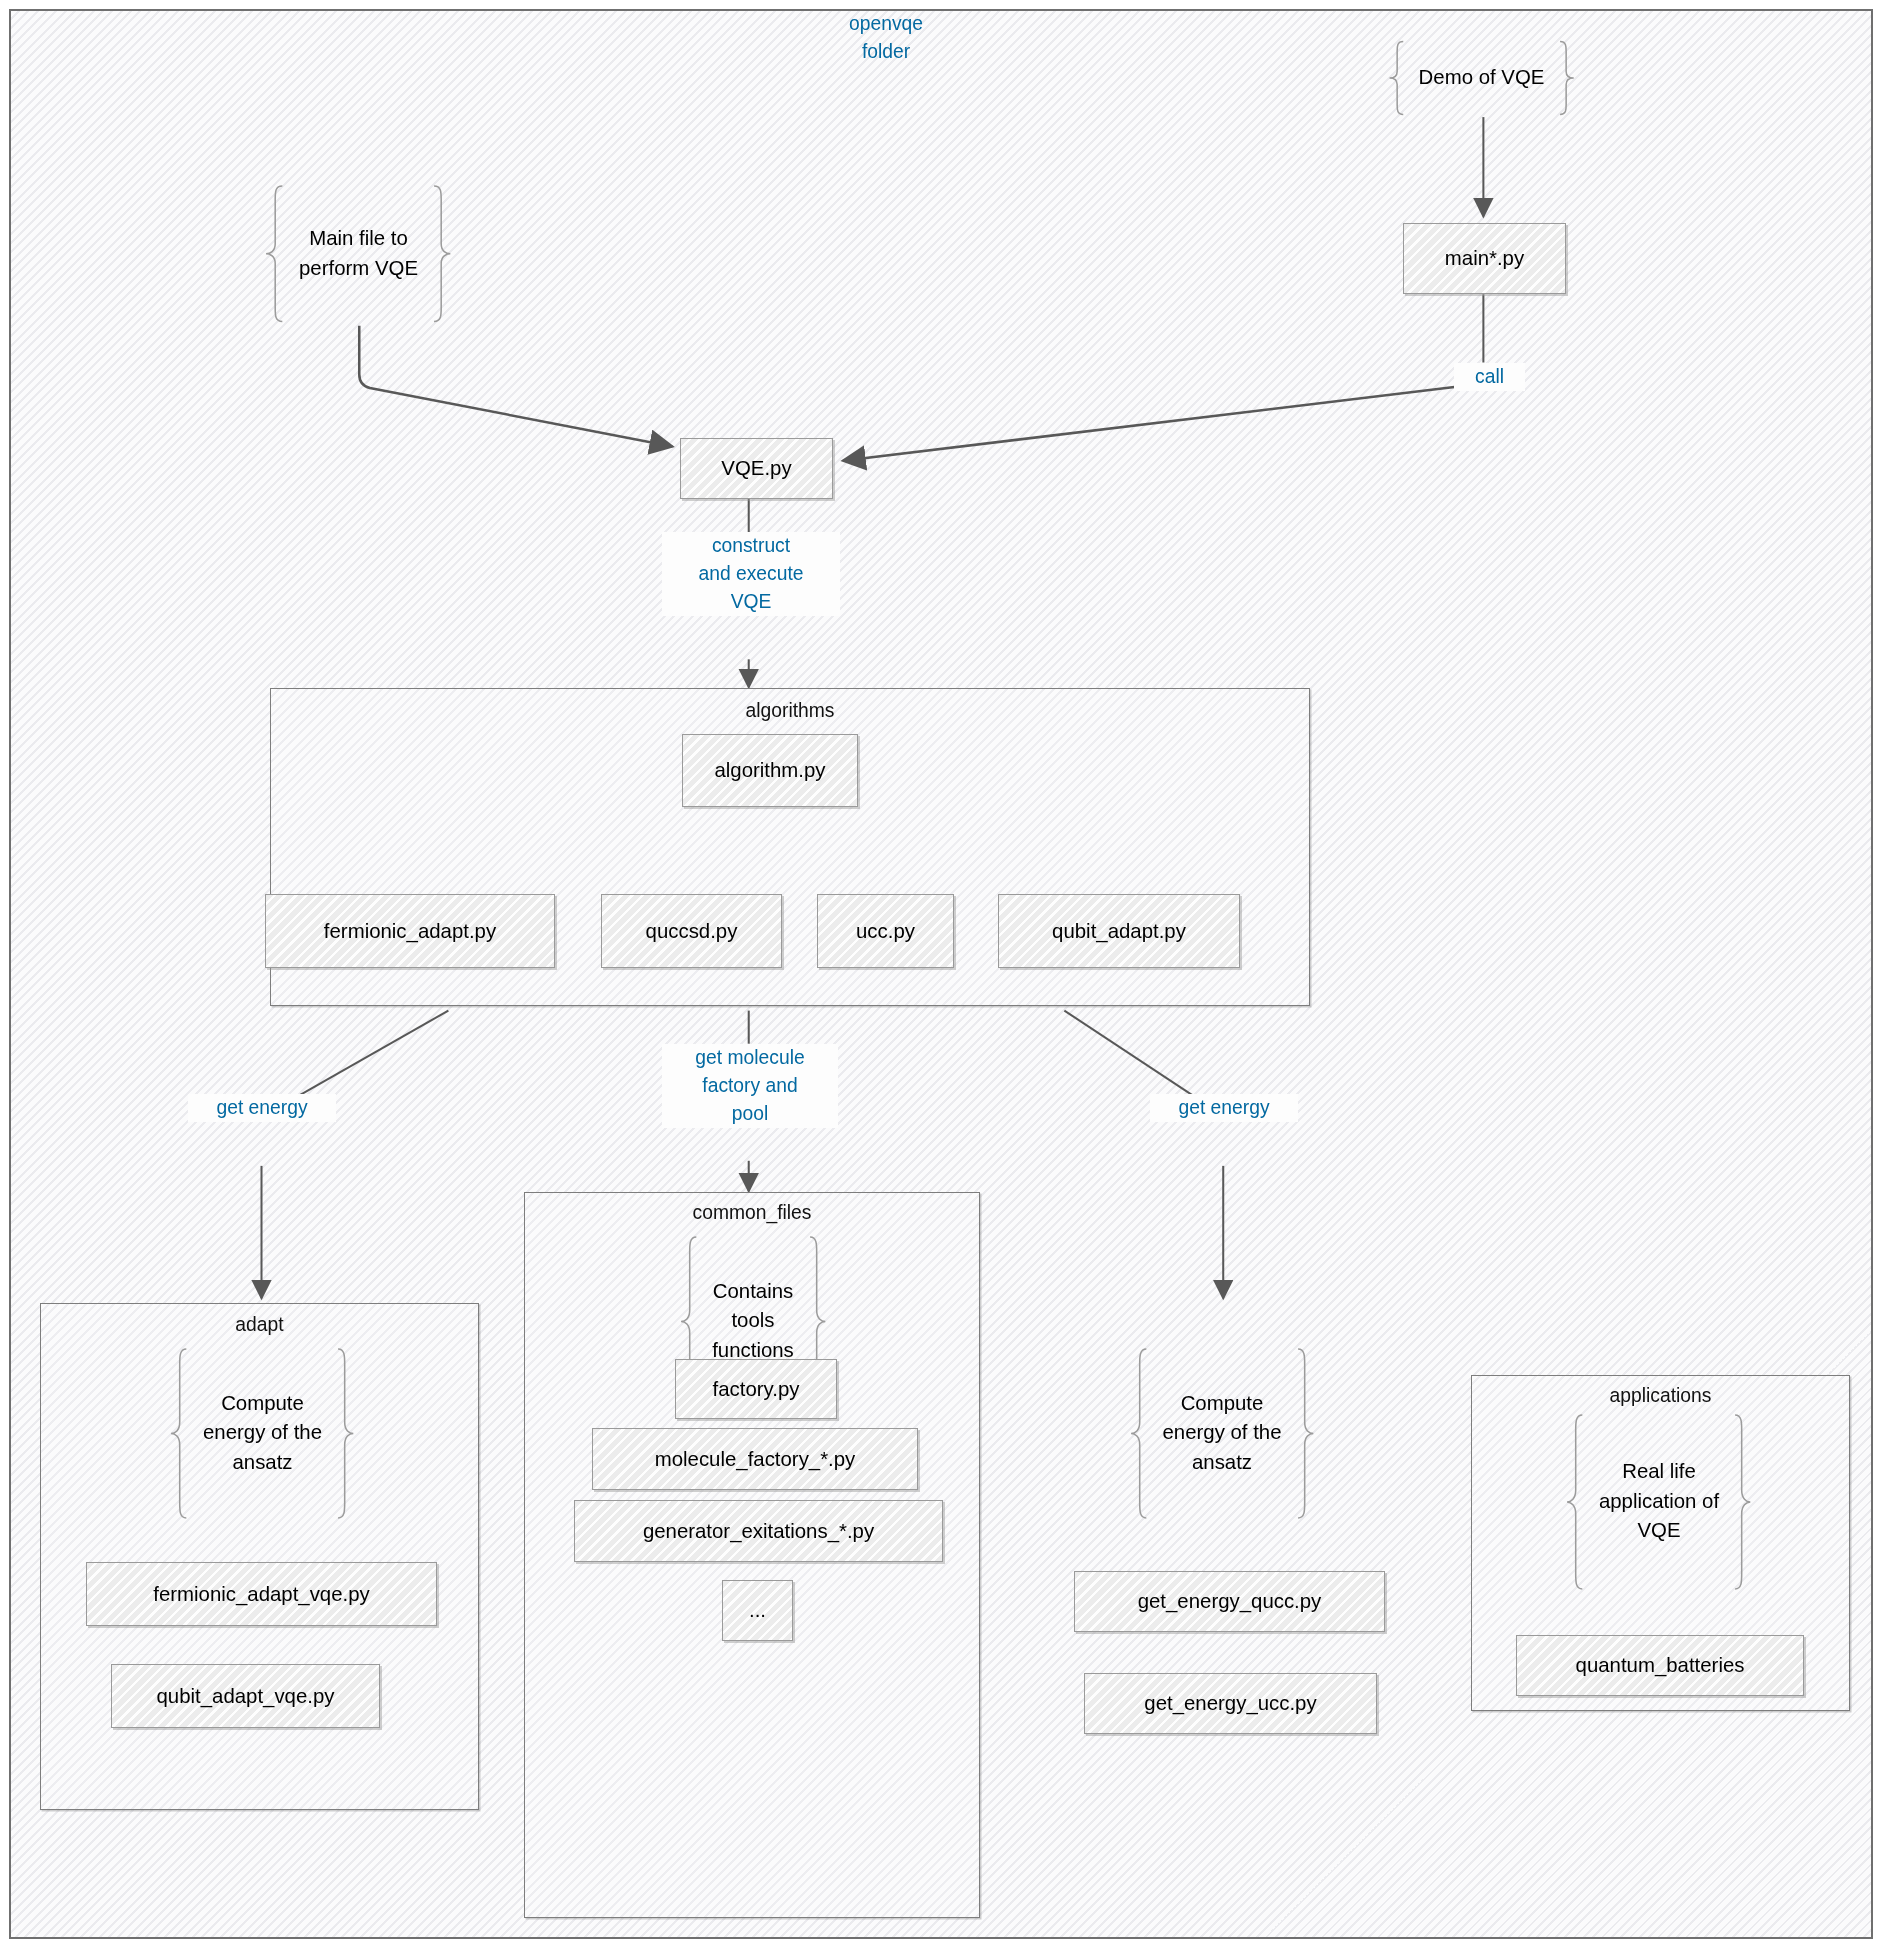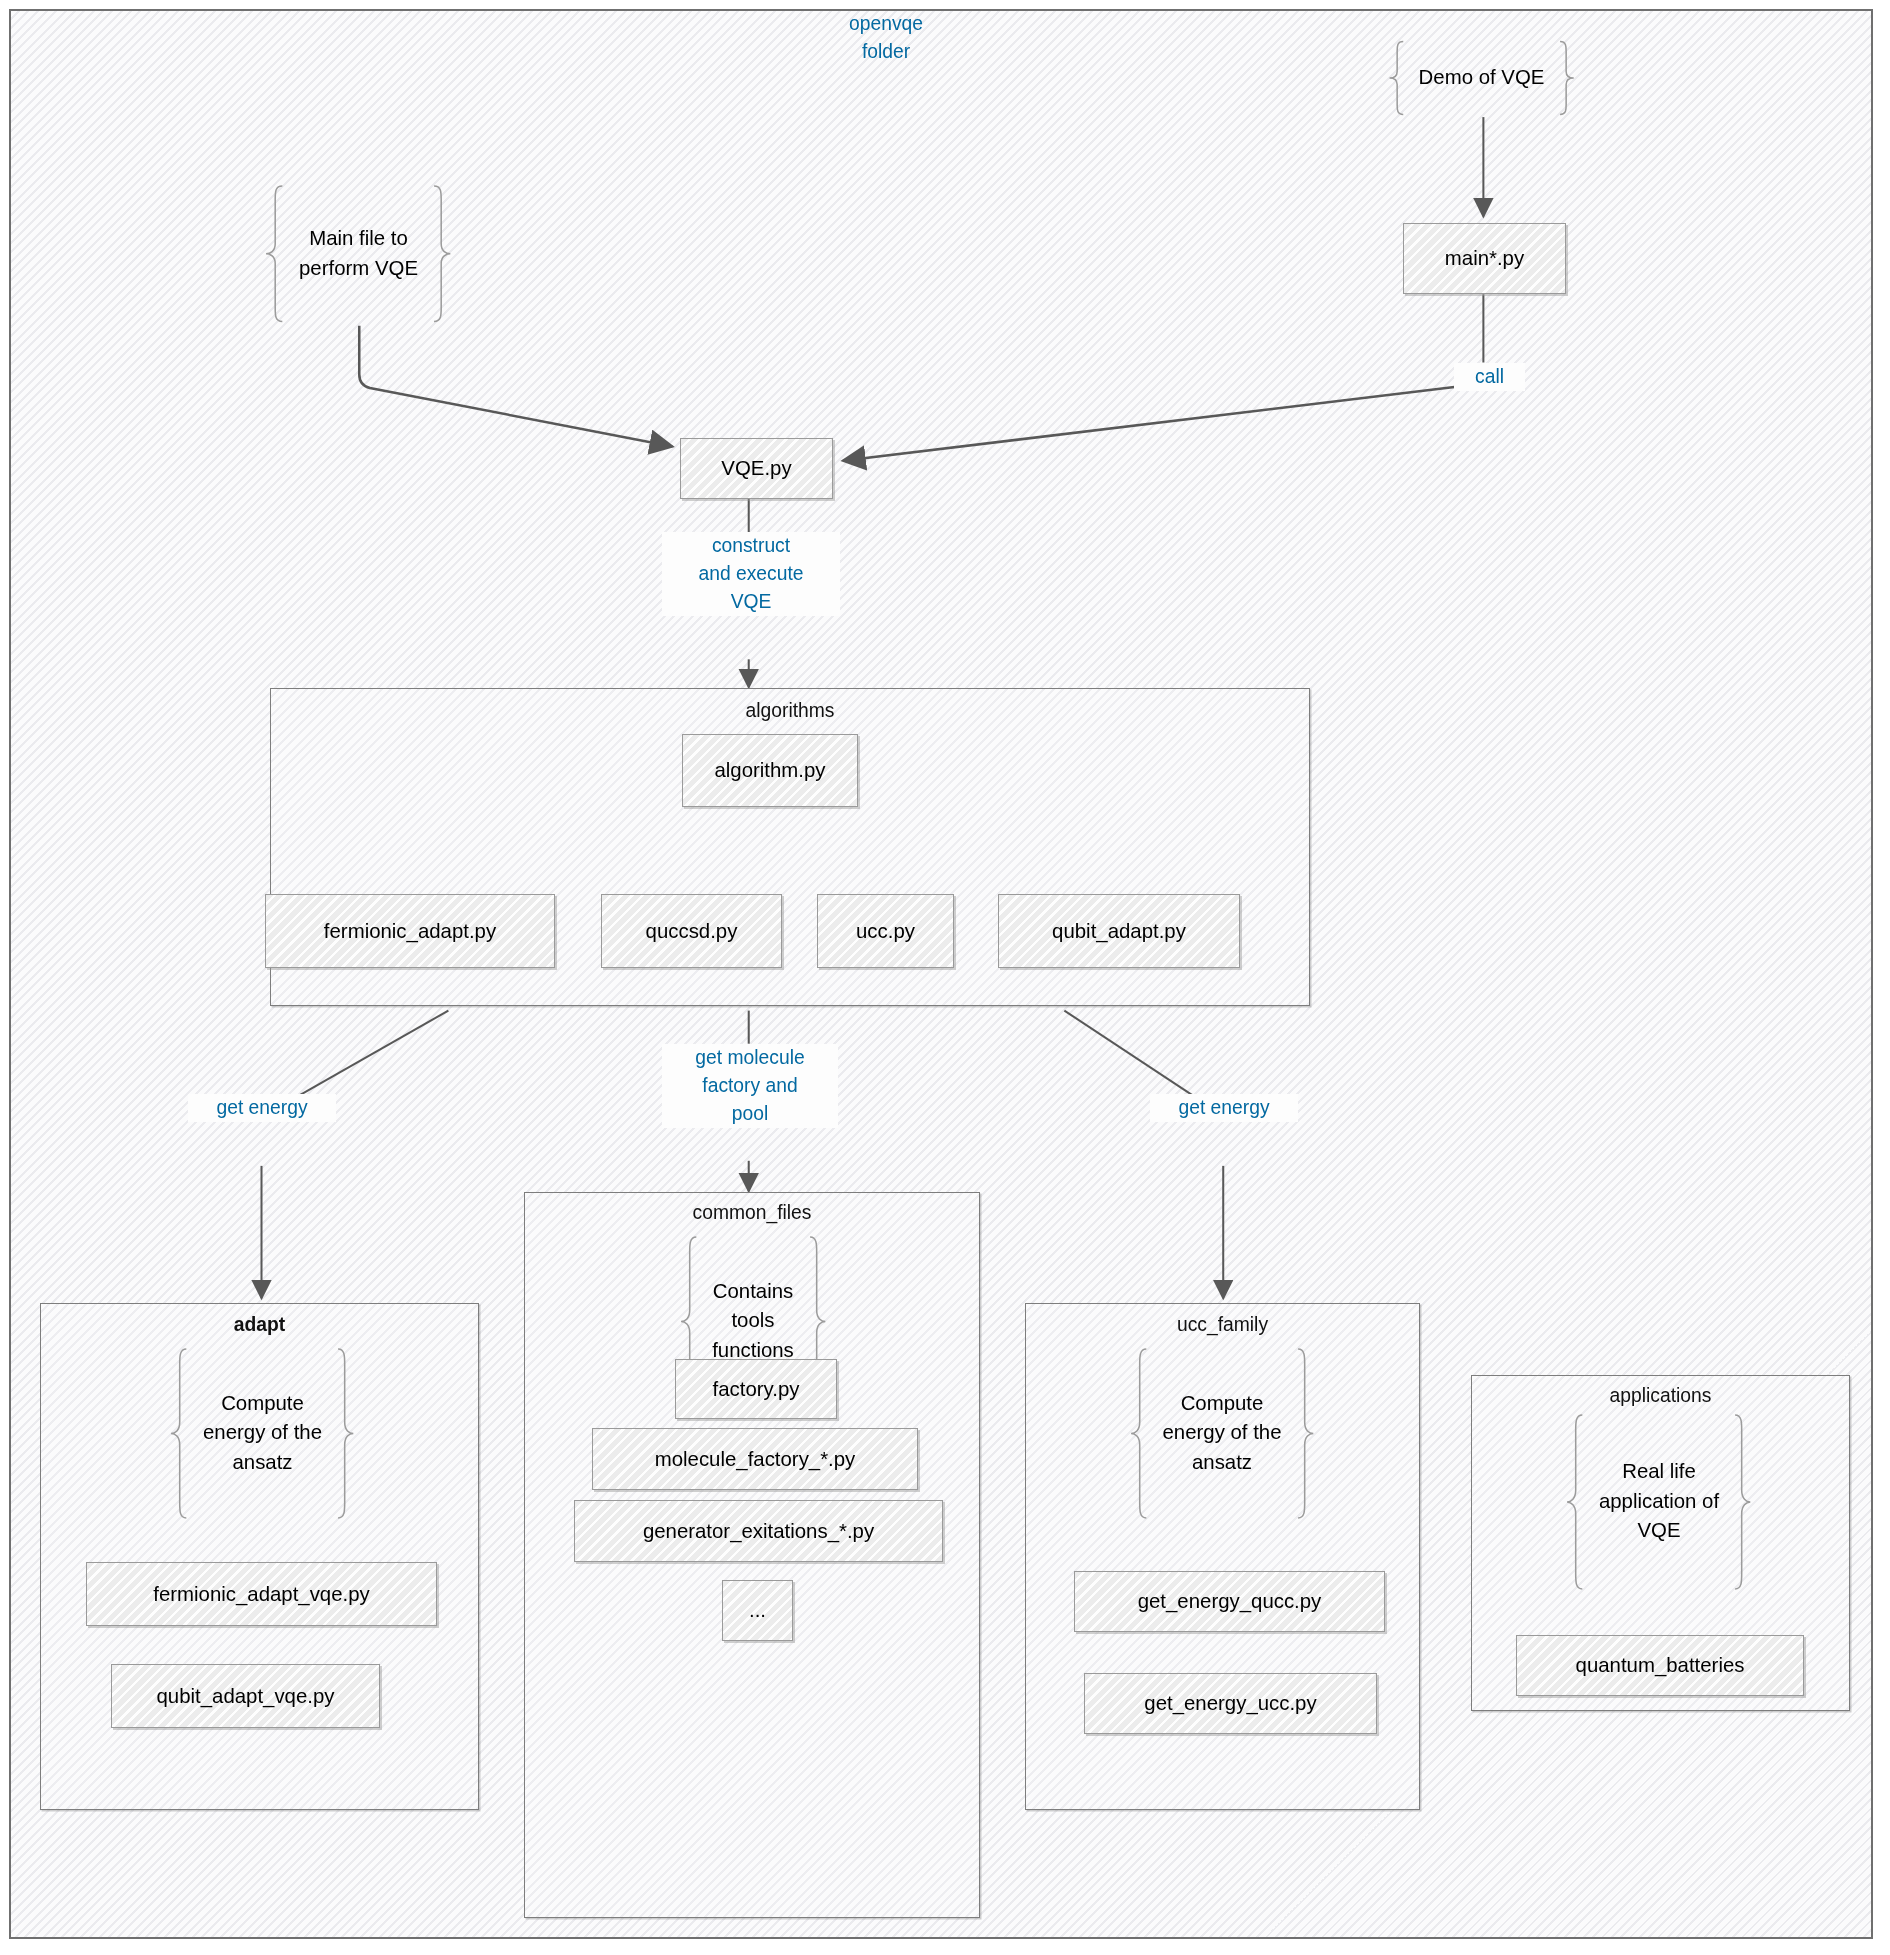--- a/index.html
+++ b/index.html
@@ -224,21 +224,21 @@
   <div class="node" style="left:998px; top:894px; width:242px; height:74px;">qubit_adapt.py</div>
 
   <div class="label boxedbg" style="left:188px; top:1094px; width:148px;">get energy</div>
 
   <div class="label boxedbg" style="left:662px; top:1044px; width:176px;">get molecule
 factory and
 pool</div>
 
   <div class="label boxedbg" style="left:1150px; top:1094px; width:148px;">get energy</div>
 
-  <div class="container-box" style="left:40px; top:1303px; width:439px; height:507px;font-weight:bold;">
+  <div class="container-box" style="left:40px; top:1303px; width:439px; height:507px;">
     <div class="container-title" style="top:10.2px;">adapt</div>
   </div>
 
   <div class="note" style="left:143px; top:1344px; width:239px; height:178px;">
     <span class="brace">
       <svg width="20.4" height="173" viewBox="0 0 40 340" xmlns="http://www.w3.org/2000/svg">
         <path d="M34 4 C21 4 21 18 21 34 L21 148 C21 164 12 170 4 170 C12 170 21 176 21 192 L21 306 C21 322 21 336 34 336" fill="none" stroke="#9b9b9b" stroke-width="3"></path>
       </svg>
     </span>
     <span class="note-text">Compute
@@ -276,23 +276,20 @@
   </div>
 
   <div class="node" style="left:675px; top:1359px; width:162px; height:60px;">factory.py</div>
 
   <div class="node" style="left:592px; top:1428px; width:326px; height:62px;">molecule_factory_*.py</div>
 
   <div class="node" style="left:574px; top:1500px; width:369px; height:62px;">generator_exitations_*.py</div>
 
   <div class="node" style="left:722px; top:1580px; width:71px; height:61px;">...</div>
 
-  <div class="container-box" style="left:1025px; top:1303px; width:395px; height:507px;">
-    <div class="container-title" style="top:10.2px;">ucc_family</div>
-  </div>
 
   <div class="note" style="left:1105px; top:1344px; width:234px; height:178px;">
     <span class="brace">
       <svg width="20.4" height="173" viewBox="0 0 40 340" xmlns="http://www.w3.org/2000/svg">
         <path d="M34 4 C21 4 21 18 21 34 L21 148 C21 164 12 170 4 170 C12 170 21 176 21 192 L21 306 C21 322 21 336 34 336" fill="none" stroke="#9b9b9b" stroke-width="3"></path>
       </svg>
     </span>
     <span class="note-text">Compute
 energy of the
 ansatz</span>

